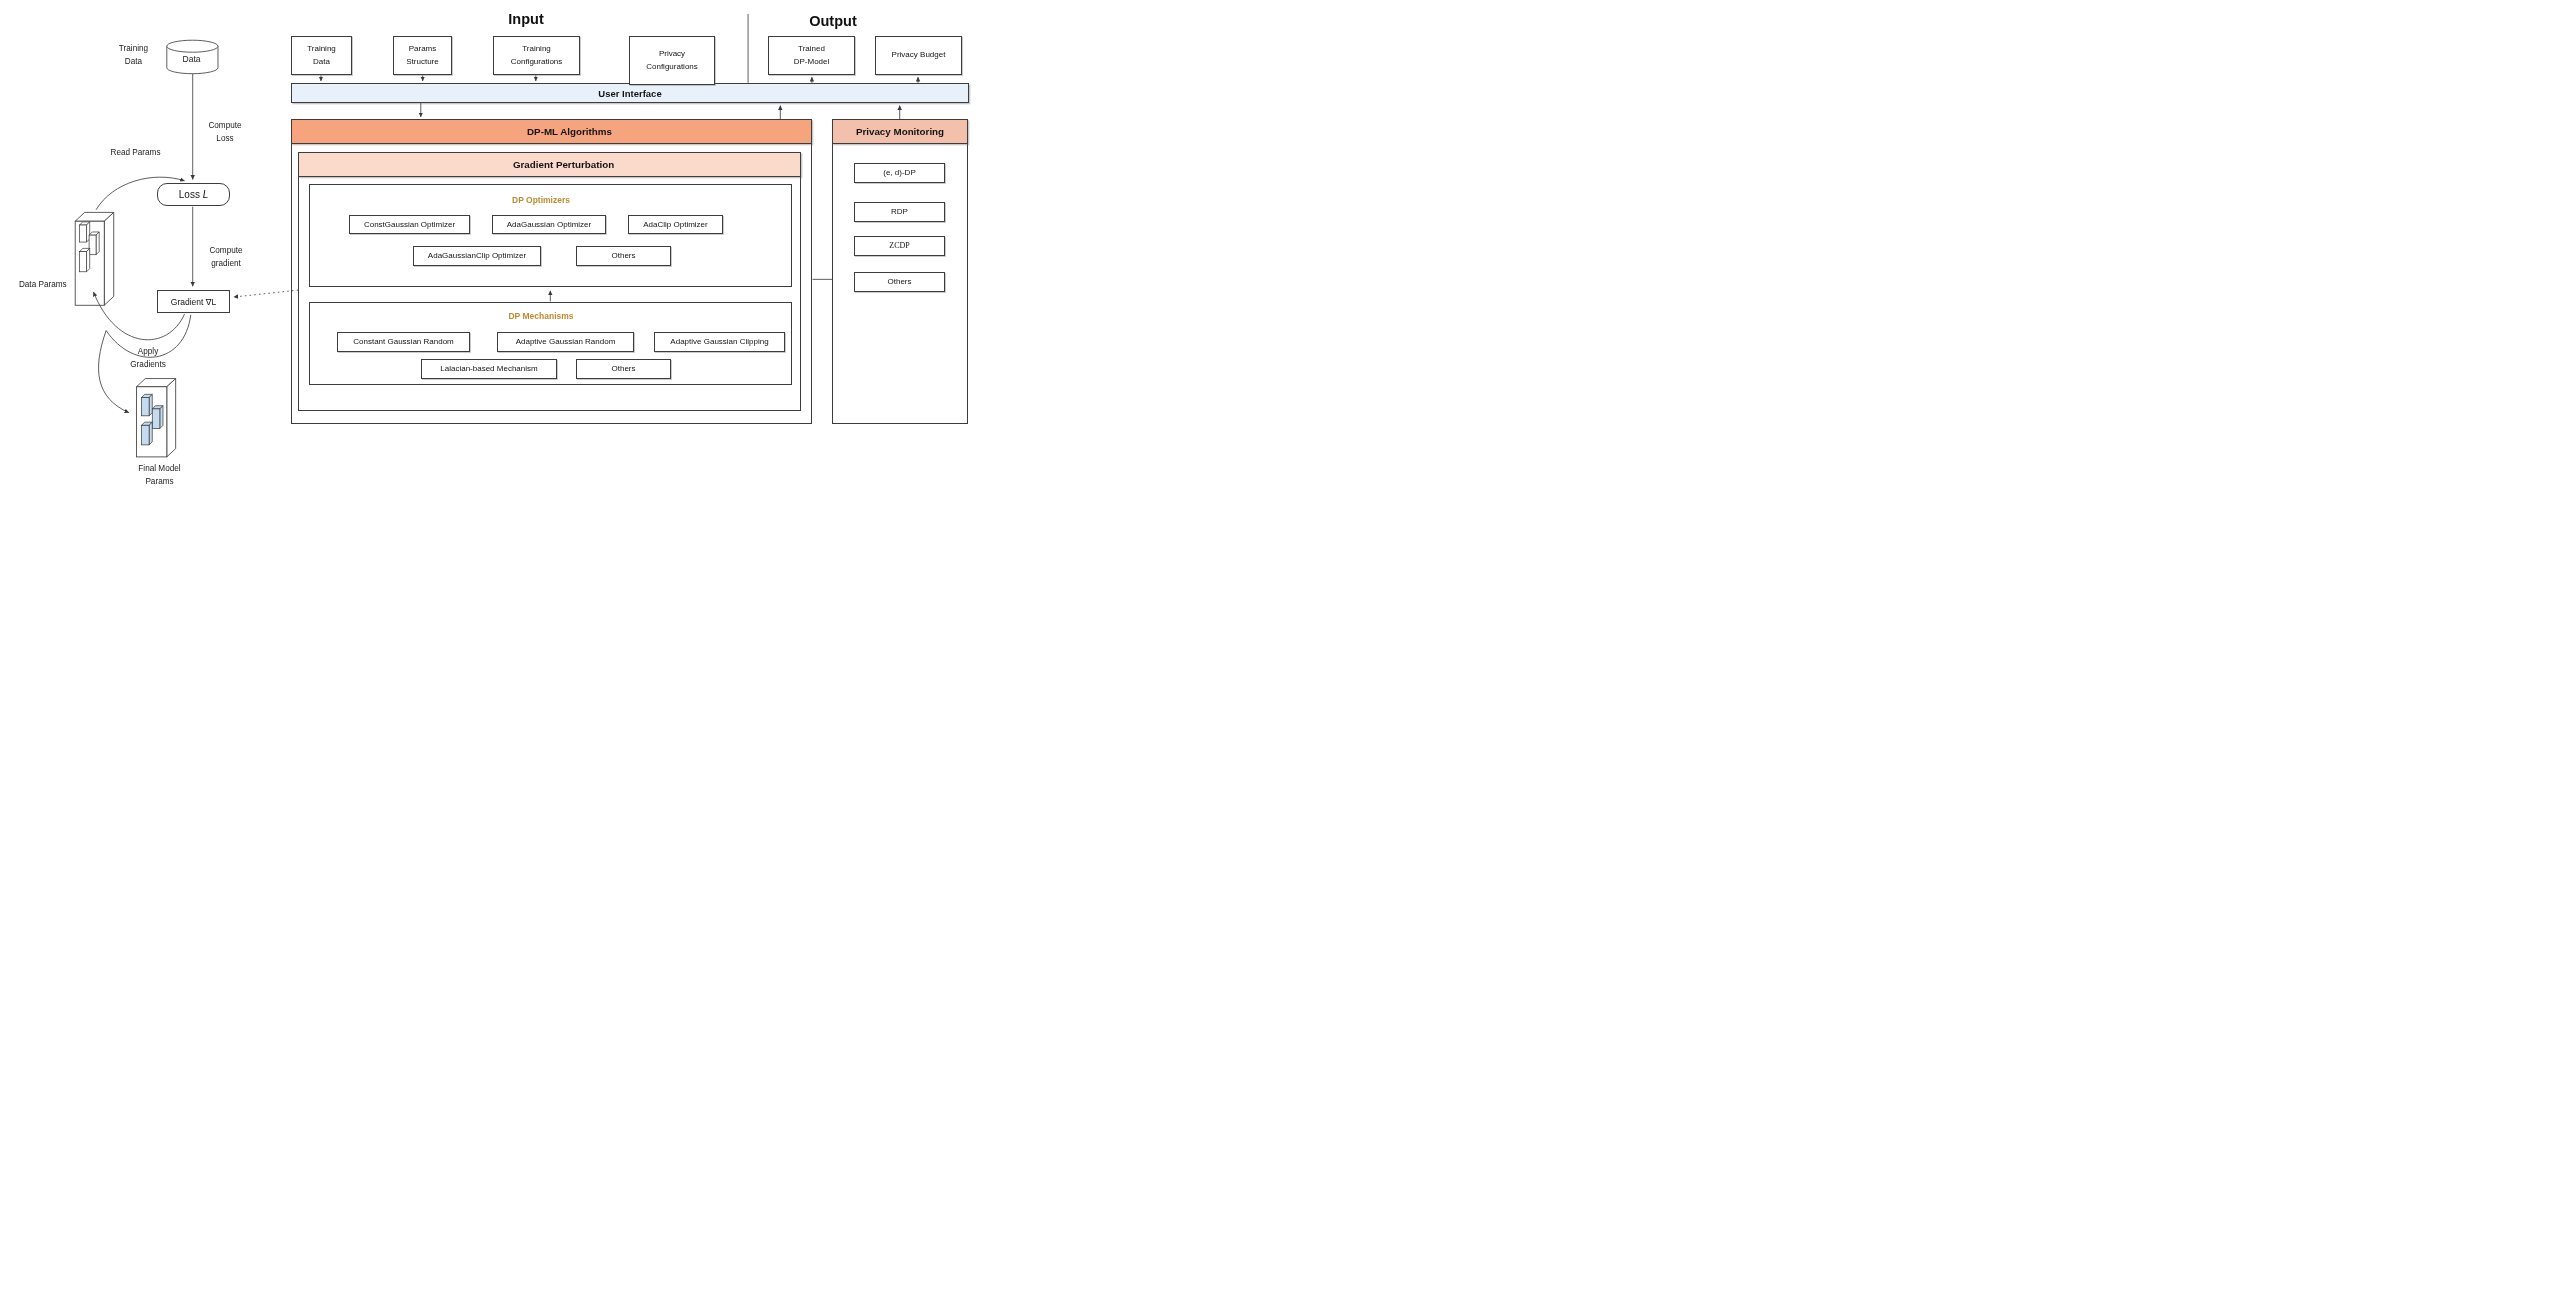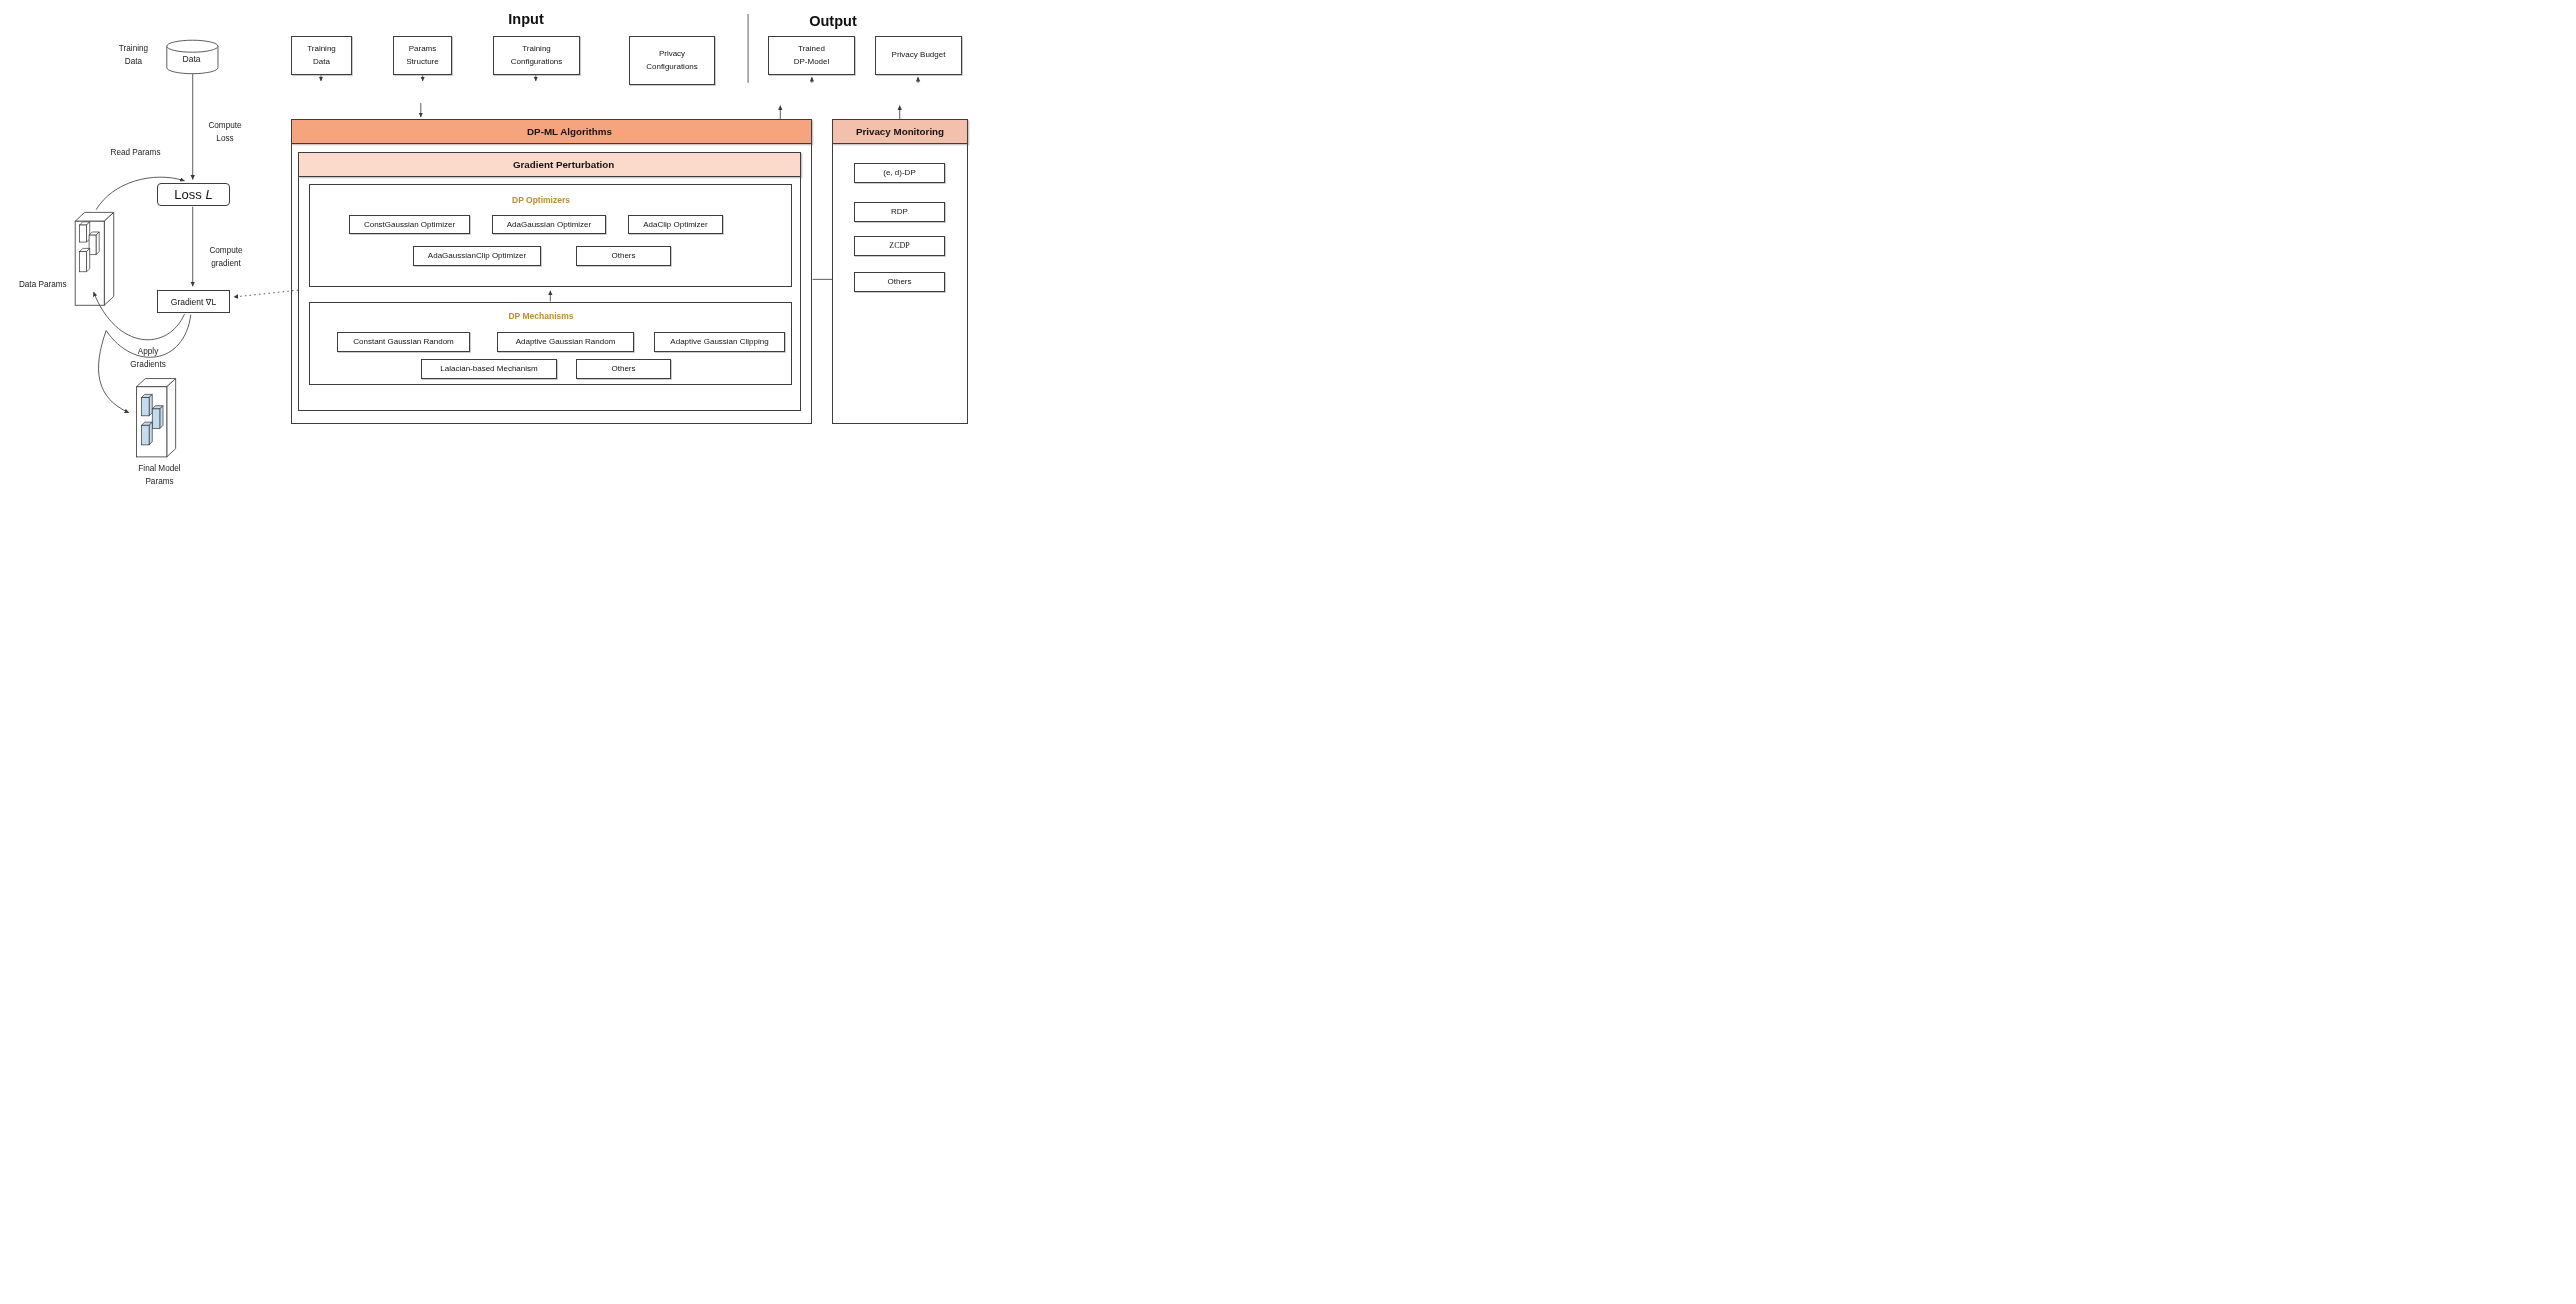--- a/index.html
+++ b/index.html
@@ -11,21 +11,21 @@
         font-weight:bold;font-size:9.8px;color:#141414;
         box-shadow:1.3px 1.3px 0 rgba(100,100,100,0.35);}
   .hbar.dpml{background:var(--dp-ml-header,#F6A47E);padding-left:36px;}
   .hbar.gp{background:var(--gradient-perturbation-header,#FBD9CB);padding-left:28px;}
   .hbar.pm{background:var(--privacy-monitoring-header,#F2C0AB);}
   .hbar.ui{background:var(--user-interface-bar,#E8F1FA);font-size:9.5px;}
   .box{position:absolute;border:0.9px solid #3d3d3d;background:#fff;z-index:3;box-sizing:border-box;
        display:flex;flex-direction:column;align-items:center;justify-content:center;
        text-align:center;font-size:8px;line-height:10px;color:#141414;
        box-shadow:0.9px 0.9px 0 rgba(110,110,110,0.4);}
-  .box.rounded{border-radius:4px;box-shadow:none;font-size:13px;}
+  .box.rounded{border-radius:10px;box-shadow:none;font-size:10px;}
   .box.plain{box-shadow:none;font-size:8.5px;}
   .lbl{position:absolute;z-index:3;text-align:center;font-size:8.2px;line-height:13.3px;color:#222;}
   .title{position:absolute;z-index:3;text-align:center;font-size:14.5px;font-weight:bold;color:#111;}
   .gold{position:absolute;z-index:3;text-align:center;font-size:8.5px;font-weight:bold;
         color:var(--gold-subtitle,#BE8C2E);}
   svg.lines{position:absolute;left:0;top:0;z-index:2;pointer-events:none;}
   .shape{fill:#ffffff;stroke:#3a3a3a;stroke-width:1.3;}
   .bar-white{fill:#ffffff;stroke:#333;stroke-width:1.1;}
   .bar-blue{fill:var(--param-bar-blue,#C5DCF0);stroke:#333;stroke-width:1.1;}
   .ln{fill:none;stroke:#3a3a3a;stroke-width:1.3;}
@@ -47,20 +47,23 @@
   </div>
 
   <div class="panel" style="left:309px;top:184px;width:483px;height:103px;"></div>
   <div class="panel" style="left:309px;top:302px;width:483px;height:83px;"></div>
 
   <div class="panel" style="left:832px;top:119px;width:136px;height:305px;"></div>
   <div class="hbar pm" style="left:832px;top:119px;width:136px;height:25px;">
     <span>Privacy Monitoring</span>
   </div>
 
+  <div class="hbar ui" style="left:291px;top:83px;width:678px;height:20px;">
+    <span>User Interface</span>
+  </div>
 
   <svg class="lines" width="973" height="493" viewBox="0 0 1540 780">
     <defs>
       <marker id="ah" markerUnits="userSpaceOnUse" markerWidth="10" markerHeight="10" refX="7" refY="3.5" orient="auto">
         <path d="M0,0 L7.5,3.5 L0,7 Z" fill="#3a3a3a"></path>
       </marker>
     </defs>
 
     <g>
       <path class="shape" d="M264,73 L264,107 A40.5,9.5 0 0 0 345,107 L345,73"></path>

